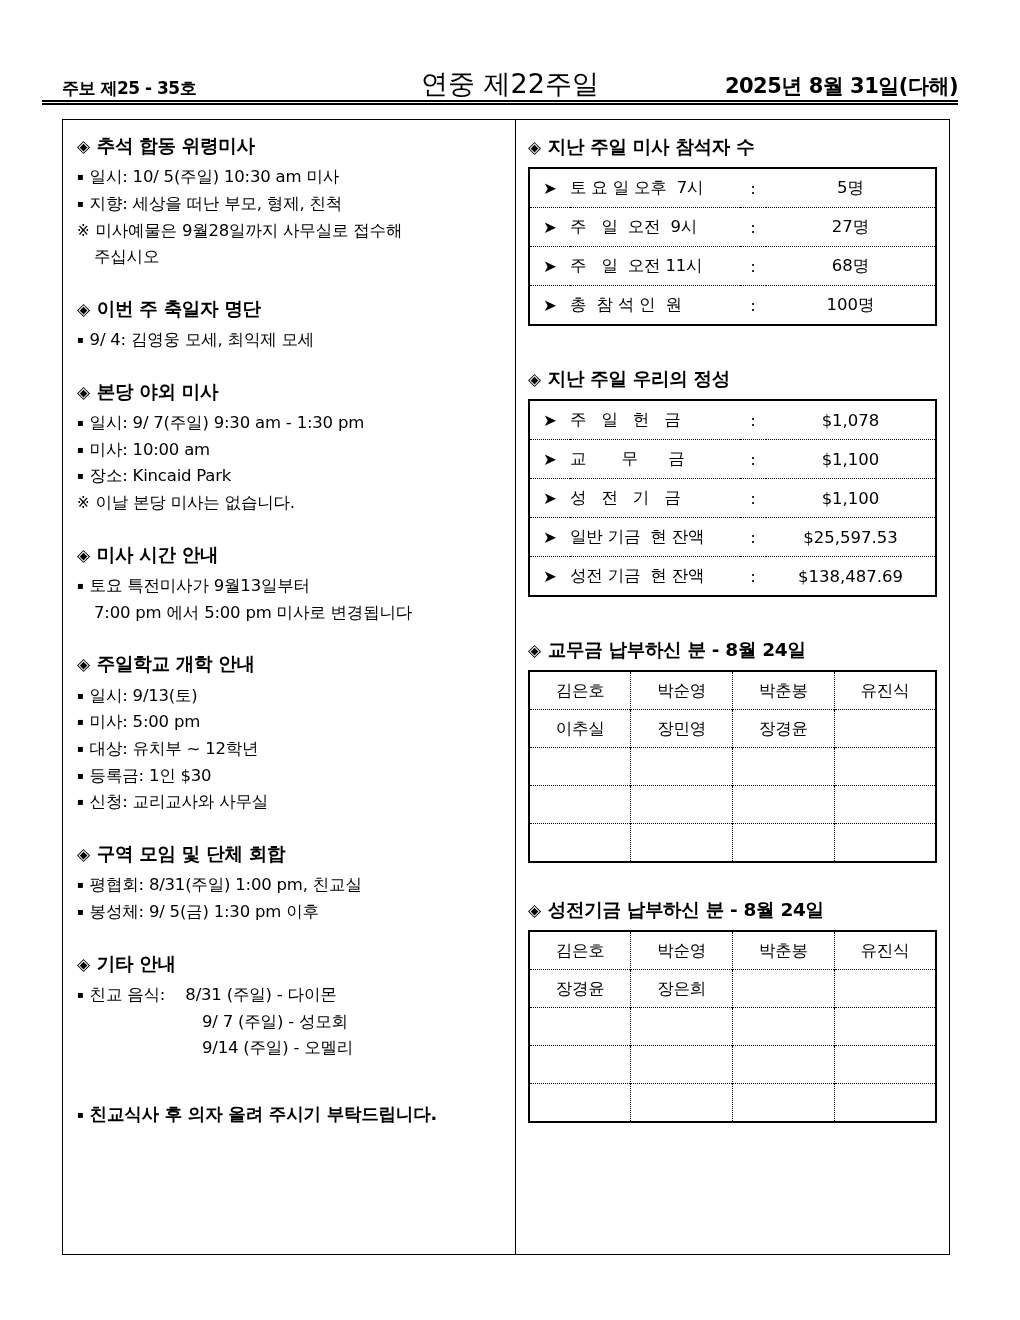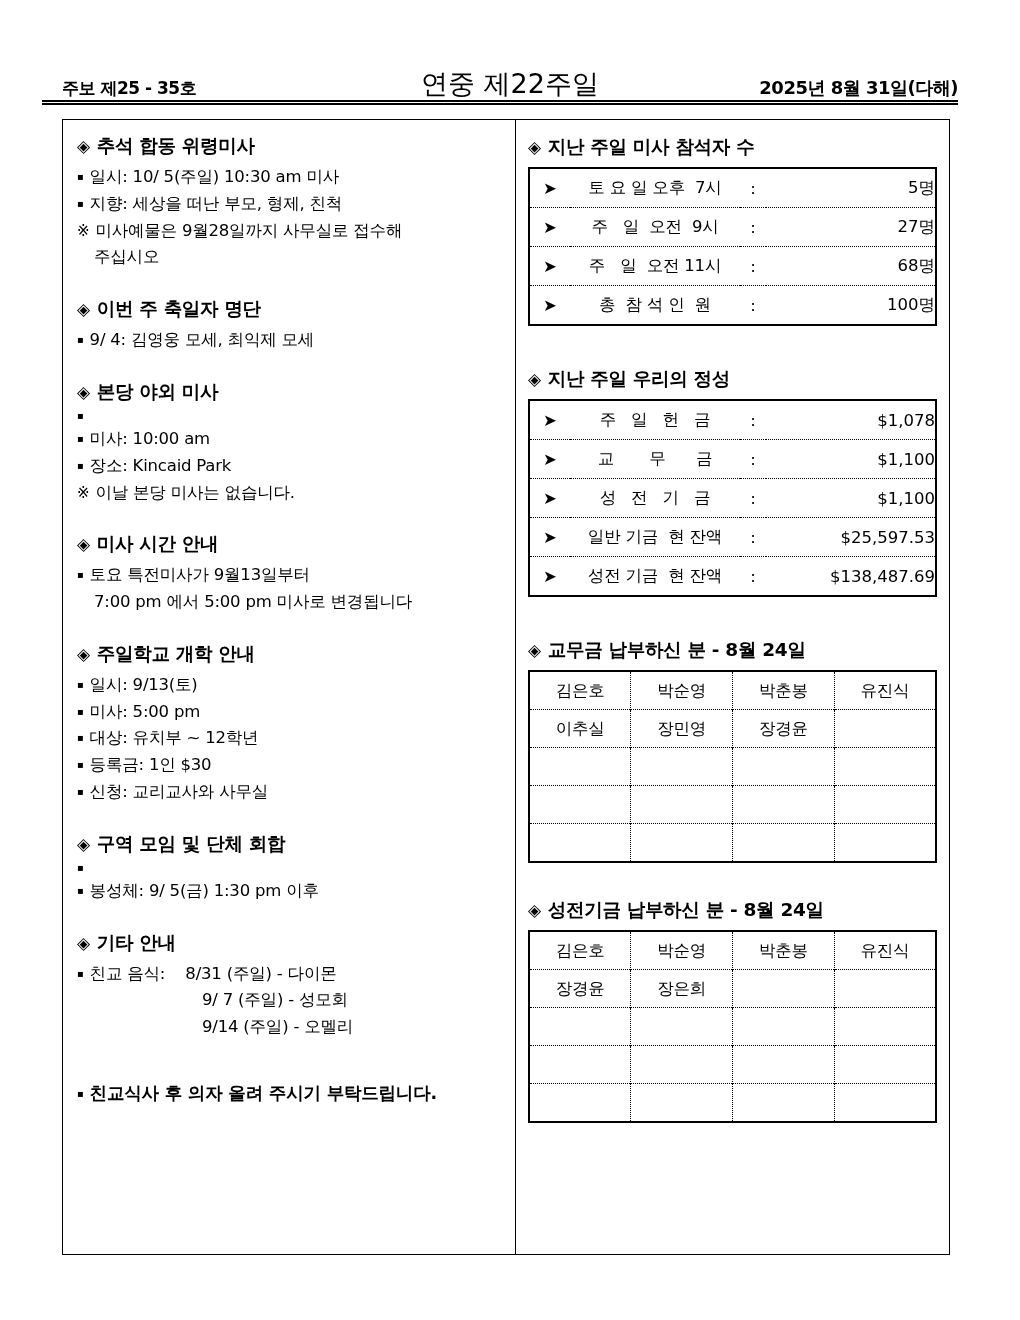--- a/index.html
+++ b/index.html
@@ -38,21 +38,21 @@
     font-size: 27px;
     font-weight: normal;
     letter-spacing: 0px;
     white-space: pre;
     position: absolute;
     left: 50%;
     transform: translateX(-50%);
     bottom: -2px;
   }
   .masthead-right {
-    font-size: 18px;
+    font-size: 21px;
     font-weight: bold;
     letter-spacing: -0.5px;
     white-space: pre;
   }
 
   .rule-double {
     position: absolute;
     left: 42px;
     top: 100px;
     width: 916px;
@@ -168,30 +168,30 @@
   }
   table.stat tr:first-child td {
     border-top: none;
   }
   td.arrow {
     width: 40px;
     text-align: center;
     font-size: 13px;
   }
   td.stat-label {
-    text-align: center;
+    text-align: left;
     letter-spacing: -0.2px;
     padding-right: 4px;
   }
   td.colon {
     width: 26px;
     text-align: center;
   }
   td.stat-value {
-    text-align: right;
+    text-align: center;
     padding-right: 10px;
     white-space: pre;
   }
 
   
   table.names {
     width: 409px;
     border-collapse: collapse;
     border: 2px solid #000;
     table-layout: fixed;
@@ -238,21 +238,21 @@
         <div class="line cont"><span>주십시오</span></div>
       </div>
       <div class="gap"></div>
       <div class="sec">
         <div class="sec-head"><span class="dia">◈</span><span>이번 주 축일자 명단</span></div>
         <div class="line"><span class="bullet-sq">▪</span><span>9/ 4: 김영웅 모세, 최익제 모세</span></div>
       </div>
       <div class="gap"></div>
       <div class="sec">
         <div class="sec-head"><span class="dia">◈</span><span>본당 야외 미사</span></div>
-        <div class="line"><span class="bullet-sq">▪</span></div>
+        <div class="line"><span class="bullet-sq">▪</span><span>일시: 9/ 7(주일) 9:30 am - 1:30 pm</span></div>
         <div class="line"><span class="bullet-sq">▪</span><span>미사: 10:00 am</span></div>
         <div class="line"><span class="bullet-sq">▪</span><span>장소: Kincaid Park</span></div>
         <div class="line"><span class="mark-ref">※</span><span>이날 본당 미사는 없습니다.</span></div>
       </div>
       <div class="gap"></div>
       <div class="sec">
         <div class="sec-head"><span class="dia">◈</span><span>미사 시간 안내</span></div>
         <div class="line"><span class="bullet-sq">▪</span><span>토요 특전미사가 9월13일부터</span></div>
         <div class="line cont"><span>7:00 pm 에서 5:00 pm 미사로 변경됩니다</span></div>
       </div>
@@ -261,21 +261,21 @@
         <div class="sec-head"><span class="dia">◈</span><span>주일학교 개학 안내</span></div>
         <div class="line"><span class="bullet-sq">▪</span><span>일시: 9/13(토)</span></div>
         <div class="line"><span class="bullet-sq">▪</span><span>미사: 5:00 pm</span></div>
         <div class="line"><span class="bullet-sq">▪</span><span>대상: 유치부 ~ 12학년</span></div>
         <div class="line"><span class="bullet-sq">▪</span><span>등록금: 1인 $30</span></div>
         <div class="line"><span class="bullet-sq">▪</span><span>신청: 교리교사와 사무실</span></div>
       </div>
       <div class="gap"></div>
       <div class="sec">
         <div class="sec-head"><span class="dia">◈</span><span>구역 모임 및 단체 회합</span></div>
-        <div class="line"><span class="bullet-sq">▪</span></div>
+        <div class="line"><span class="bullet-sq">▪</span><span>평협회: 8/31(주일) 1:00 pm, 친교실</span></div>
         <div class="line"><span class="bullet-sq">▪</span><span>봉성체: 9/ 5(금) 1:30 pm 이후</span></div>
       </div>
       <div class="gap"></div>
       <div class="sec">
         <div class="sec-head"><span class="dia">◈</span><span>기타 안내</span></div>
         <div class="line"><span class="bullet-sq">▪</span><span>친교 음식:    8/31 (주일) - 다이몬</span></div>
         <div class="line indent-food"><span>9/ 7 (주일) - 성모회</span></div>
         <div class="line indent-food"><span>9/14 (주일) - 오멜리</span></div>
       </div>
       <div class="gap"></div>

